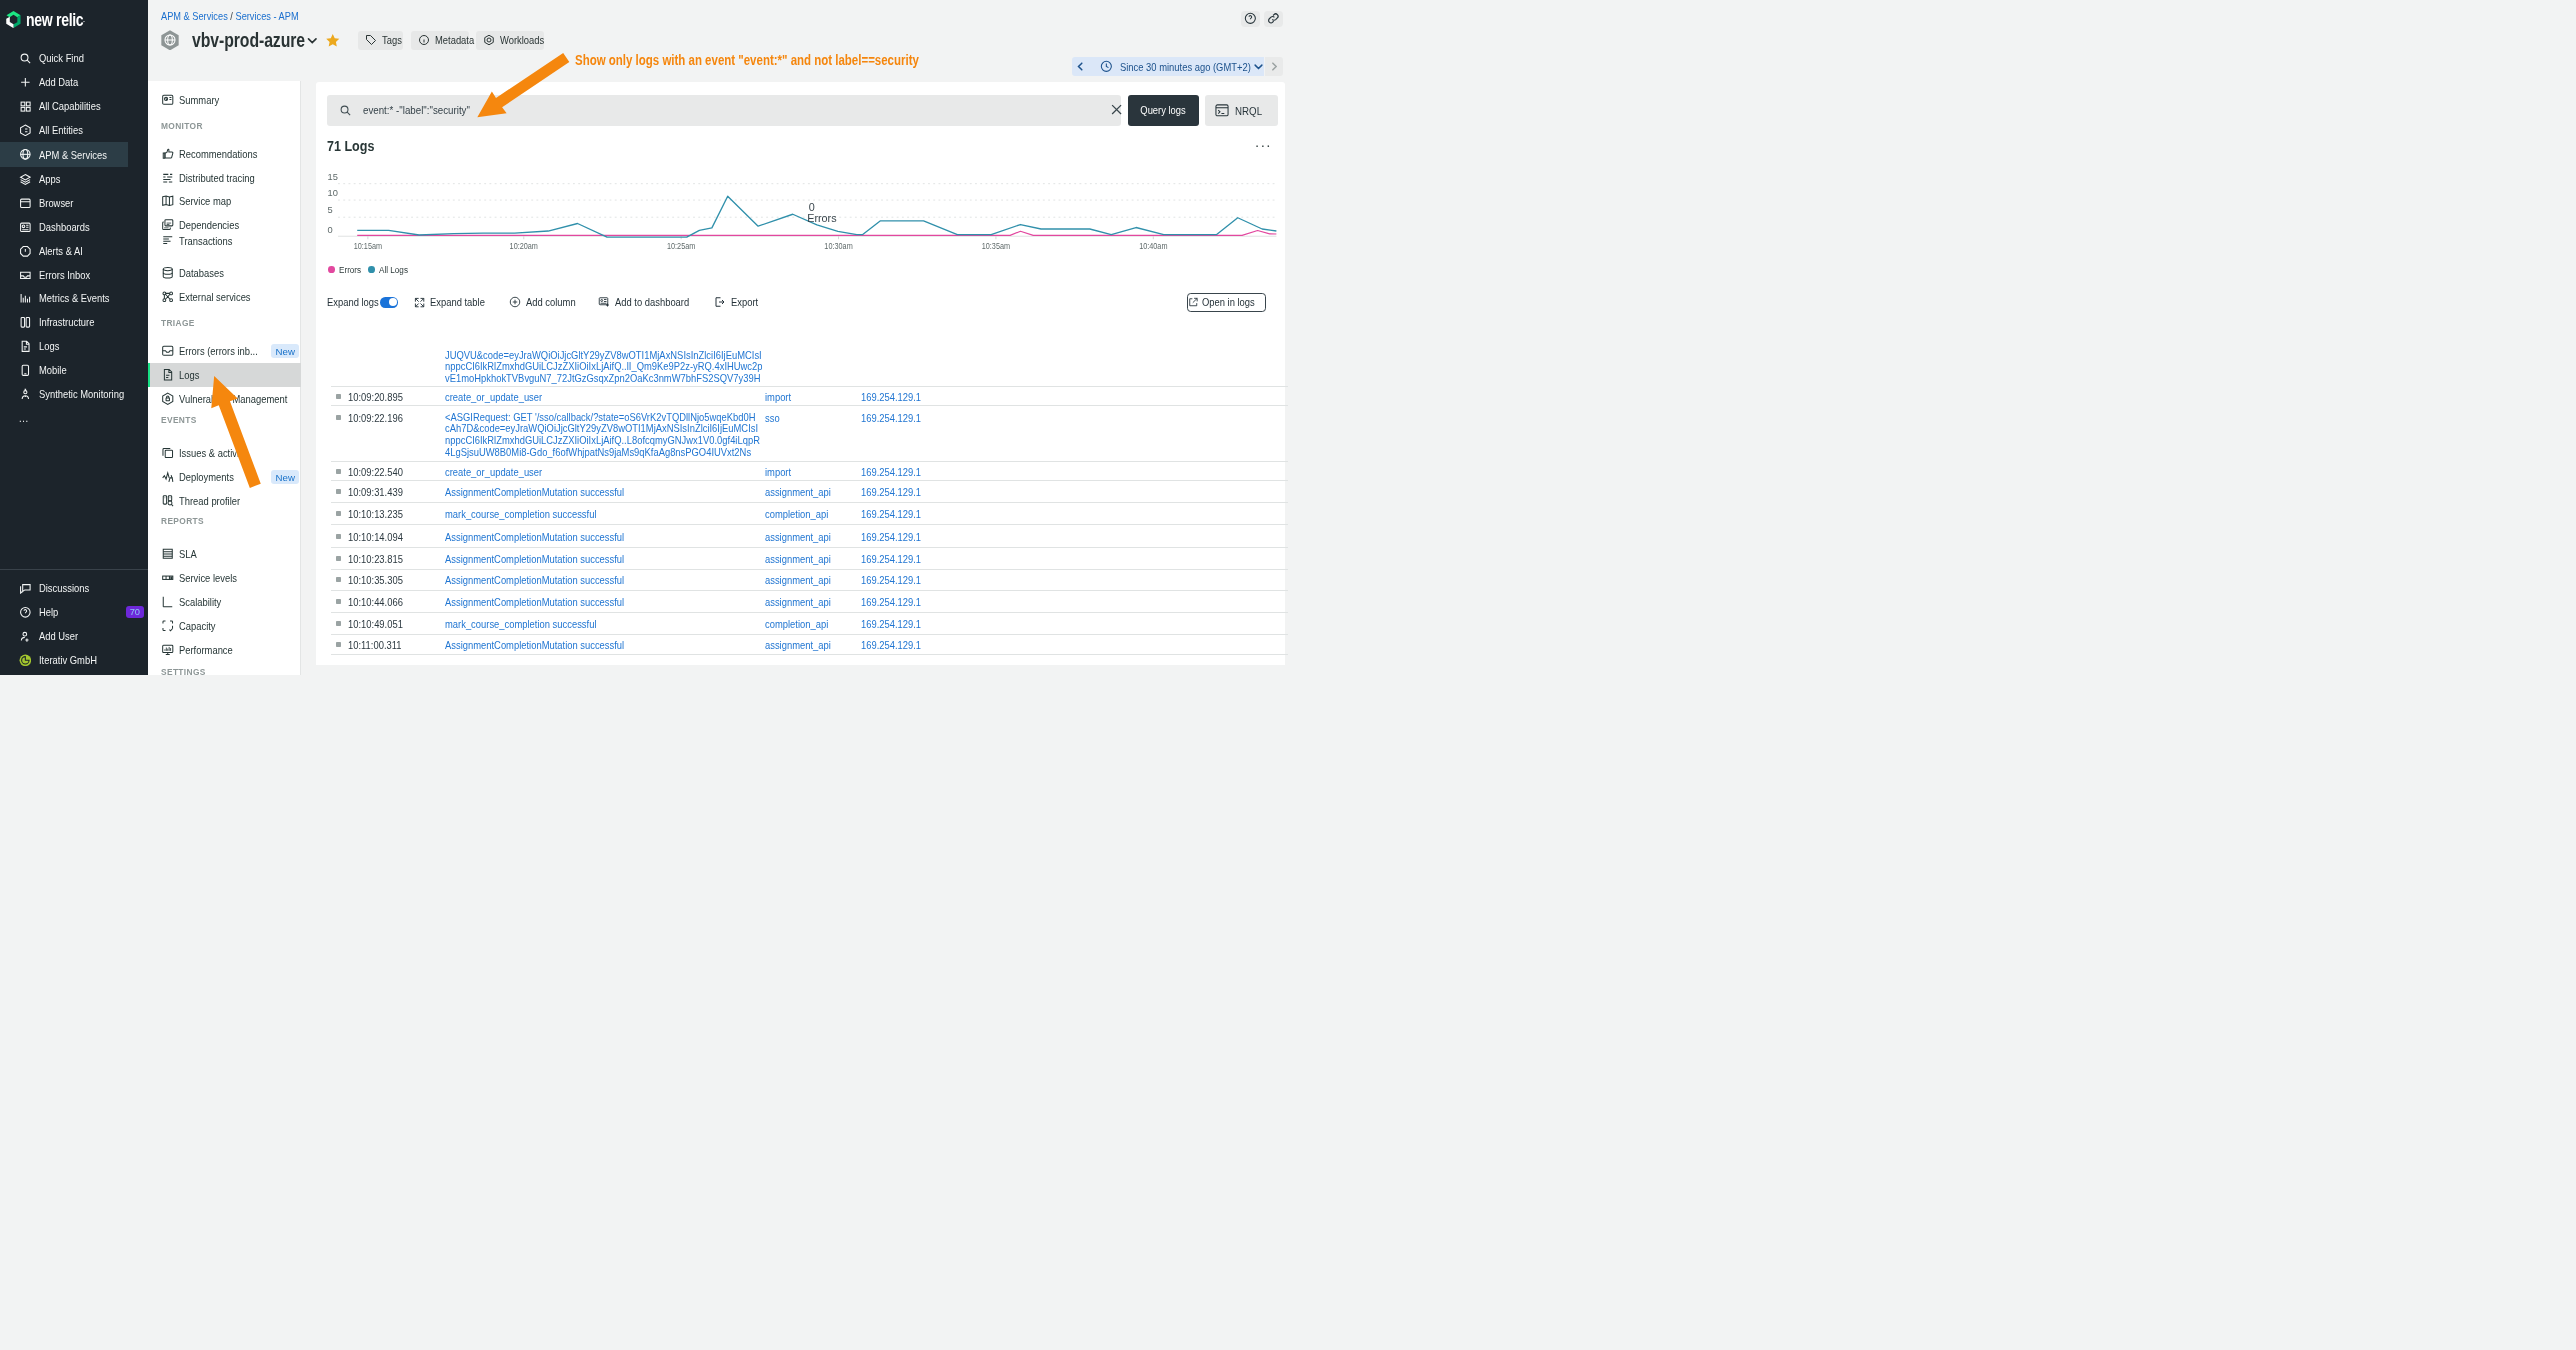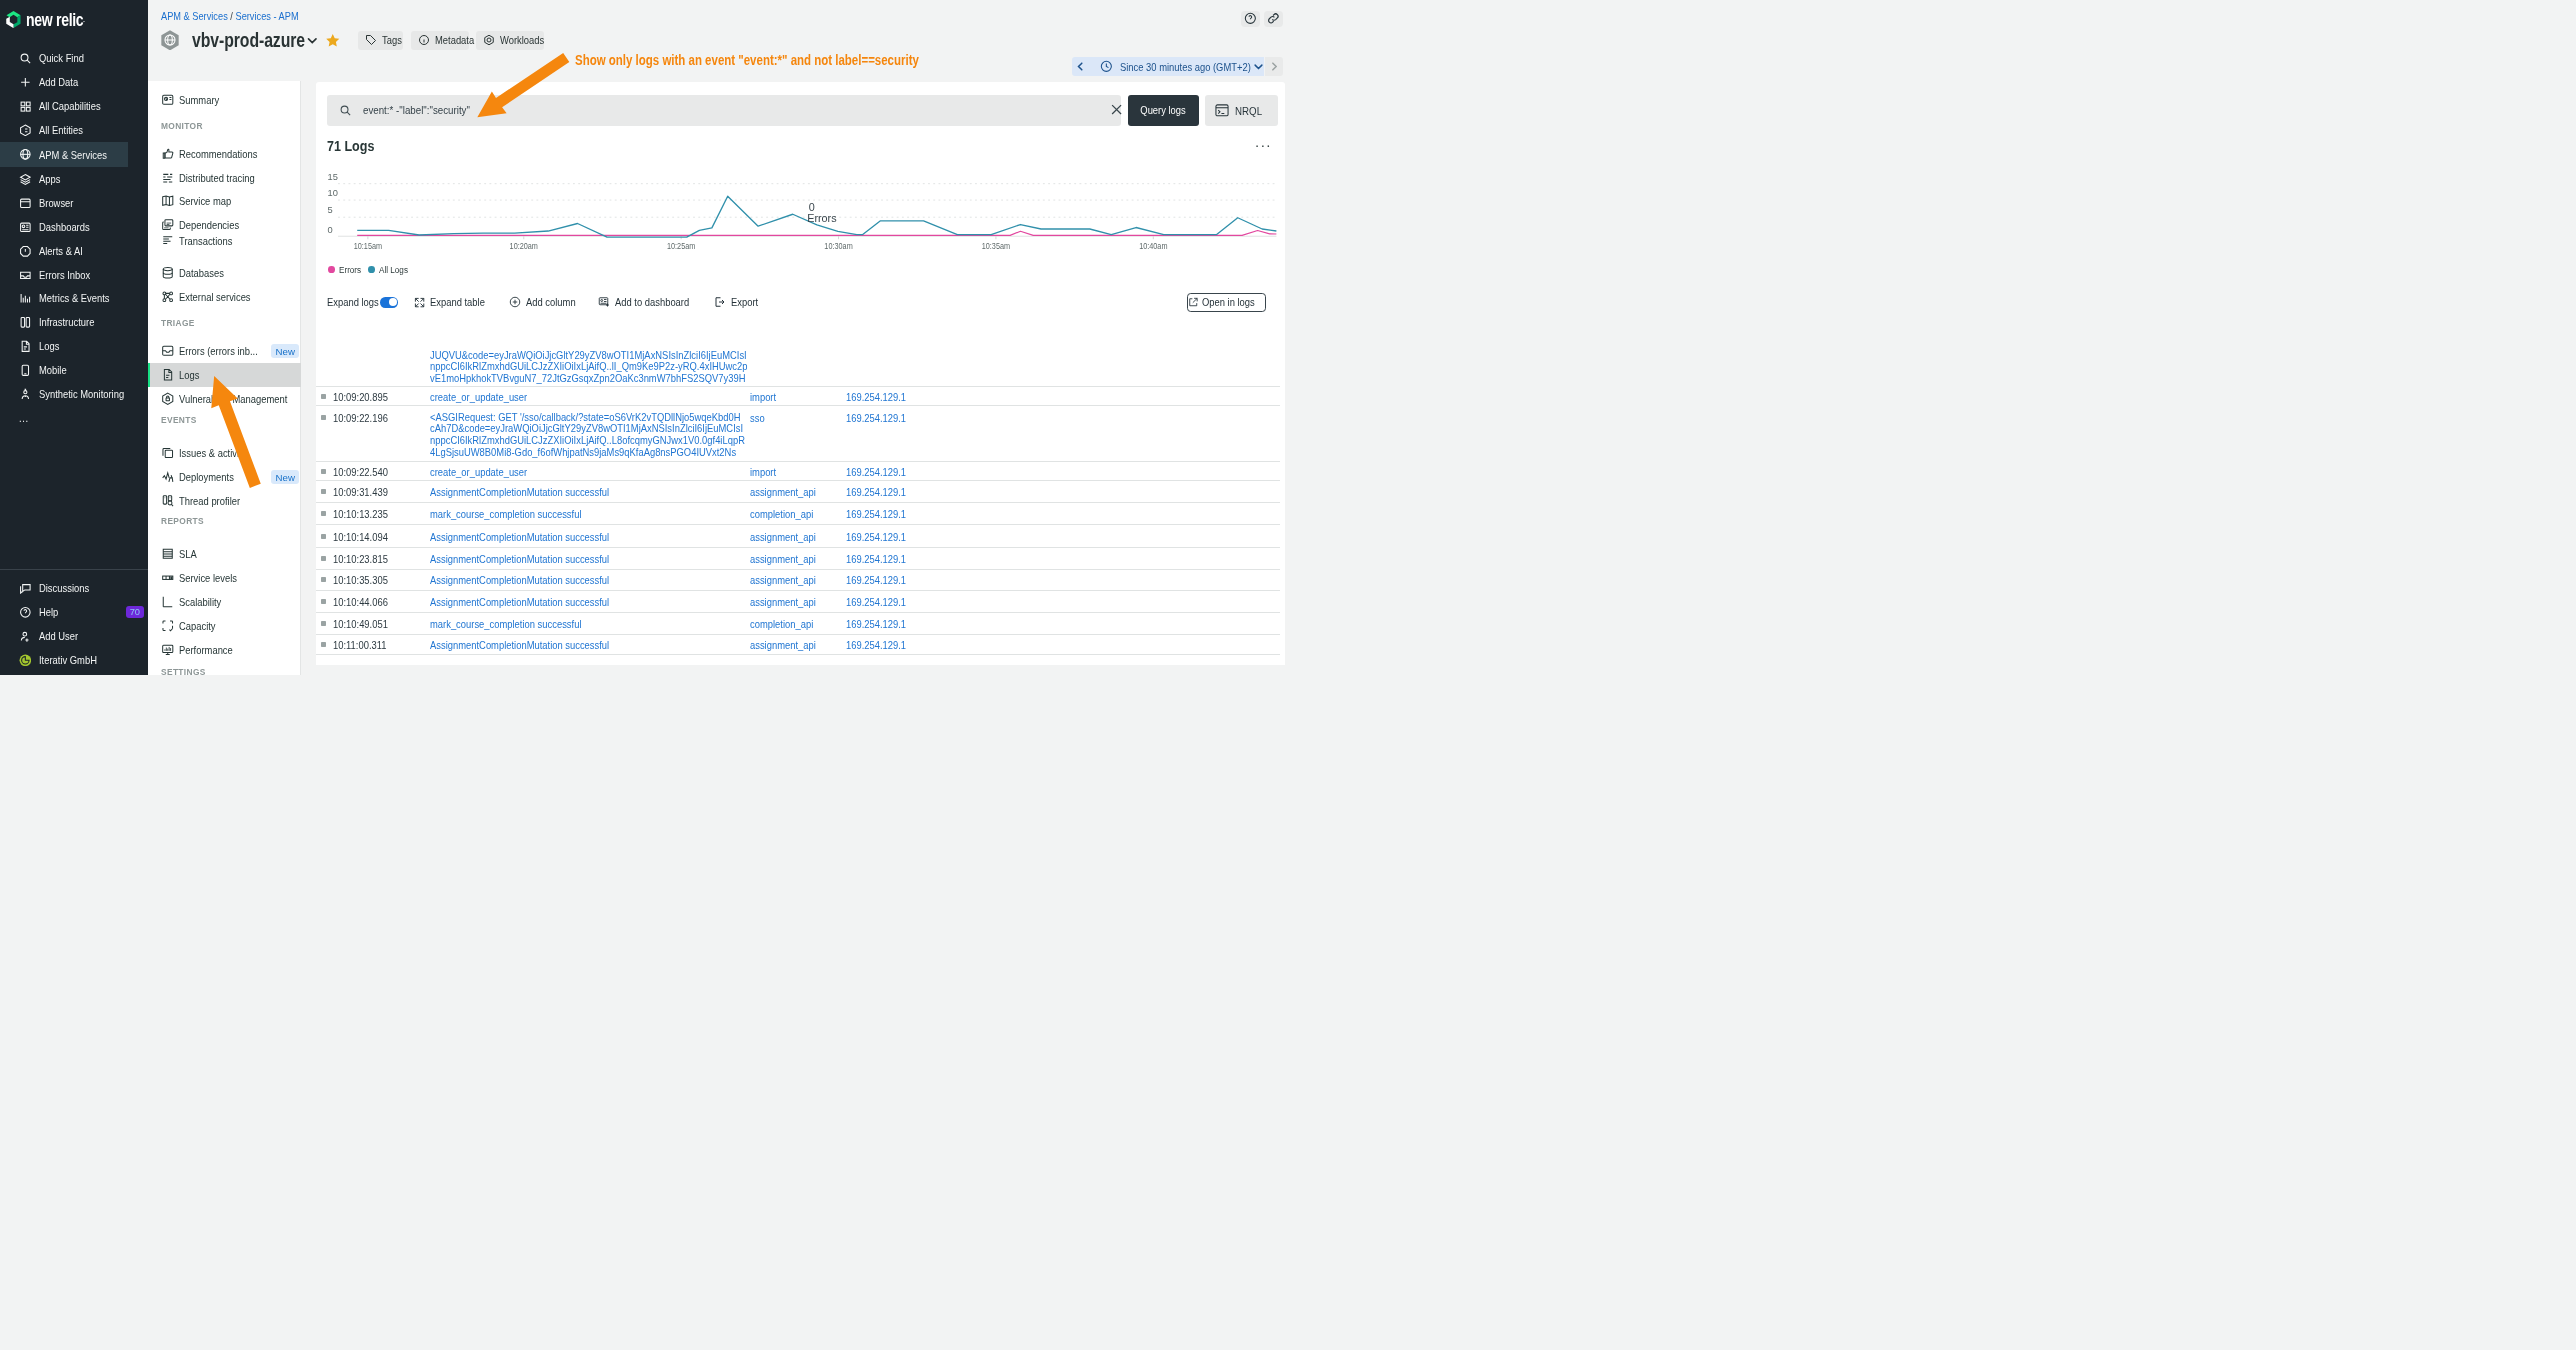--- a/index.html
+++ b/index.html
@@ -48,21 +48,21 @@
 #nlogs { position:absolute; left:10.5px; top:55px; font-size:15.3px; font-weight:bold; color:#293737; transform:scaleX(0.82); transform-origin:0 50%; }
 #dots3 { position:absolute; left:939px; top:51px; width:22.4px; font-size:15px; color:#3a4646; letter-spacing:1.5px; }
 
 .ctrl { position:absolute; top:212px; height:16.5px; display:flex; align-items:center; font-size:11.2px; color:#26333a; gap:5.2px; }
 #openlogs { position:absolute; left:871px; top:211px; width:79px; height:18.7px; border:1.1px solid #39454c; border-radius:3.7px; display:flex; align-items:center; justify-content:center; font-size:11.2px; color:#26333a; gap:3.7px; }
 
 #thead { position:absolute; left:0px; top:235px; width:964px; height:32px; border-top:0.7px solid #e0e3e3; border-bottom:0.7px solid #d8dcdc; font-weight:bold; font-size:11.2px; color:#2b3838; }
 #thead span { transform:scaleX(0.84); transform-origin:0 50%; white-space:nowrap; }
 .col-sep { position:absolute; top:4.5px; height:23px; width:0.7px; background:#e2e5e5; }
 .xicon { stroke:#39464c; stroke-width:1.6; }
-.trow { position:absolute; left:0; width:964px; border-bottom:0.7px solid #e0e3e3; }
+.trow { position:absolute; left:15px; width:964px; border-bottom:0.7px solid #e0e3e3; }
 .ts { position:absolute; left:17px; color:#2c3940; font-size:11.2px; transform:scaleX(0.84); transform-origin:0 50%; white-space:nowrap; }
 .ev { position:absolute; left:114px; color:#2176d2; font-size:11.2px; transform:scaleX(0.84); transform-origin:0 0; white-space:nowrap; }
 .lb { position:absolute; left:434px; color:#2176d2; font-size:11.2px; transform:scaleX(0.84); transform-origin:0 50%; white-space:nowrap; }
 .ip { position:absolute; left:530px; color:#2176d2; font-size:11.2px; transform:scaleX(0.84); transform-origin:0 50%; white-space:nowrap; }
 .sq { position:absolute; left:5.2px; width:5.2px; height:5.2px; background:#9aa3a3; border-radius:0.7px; }
 </style>
 </head>
 <body>
 
 <div id="darknav">

